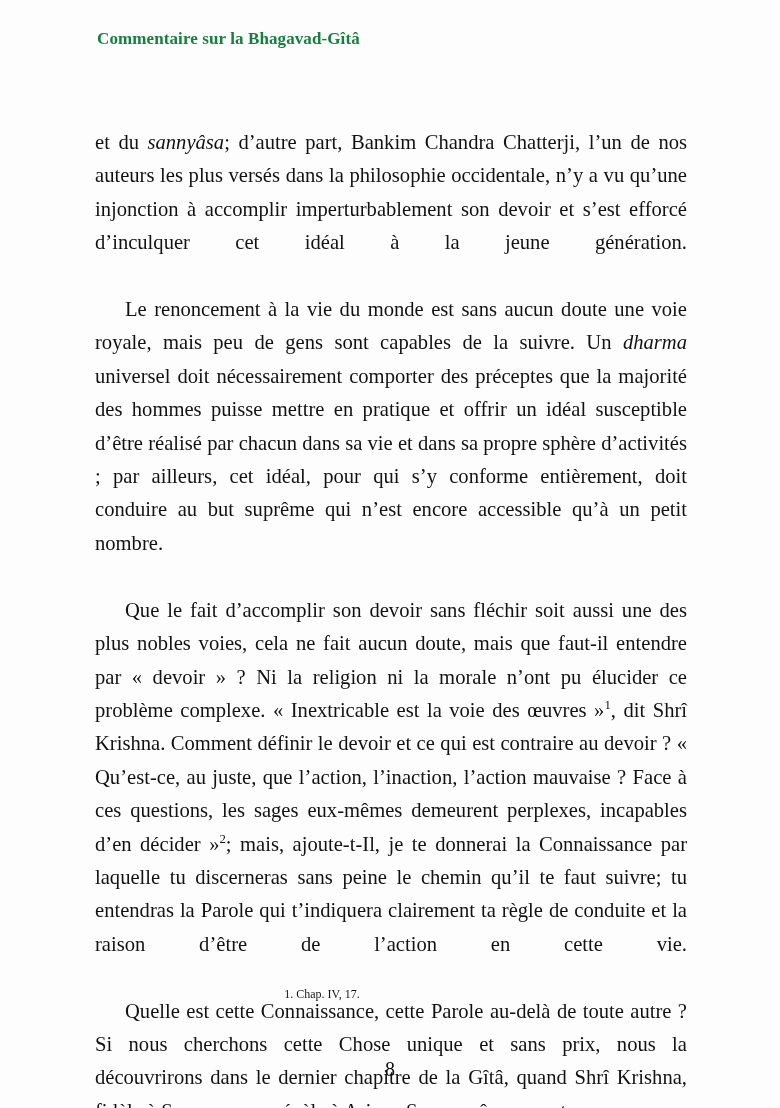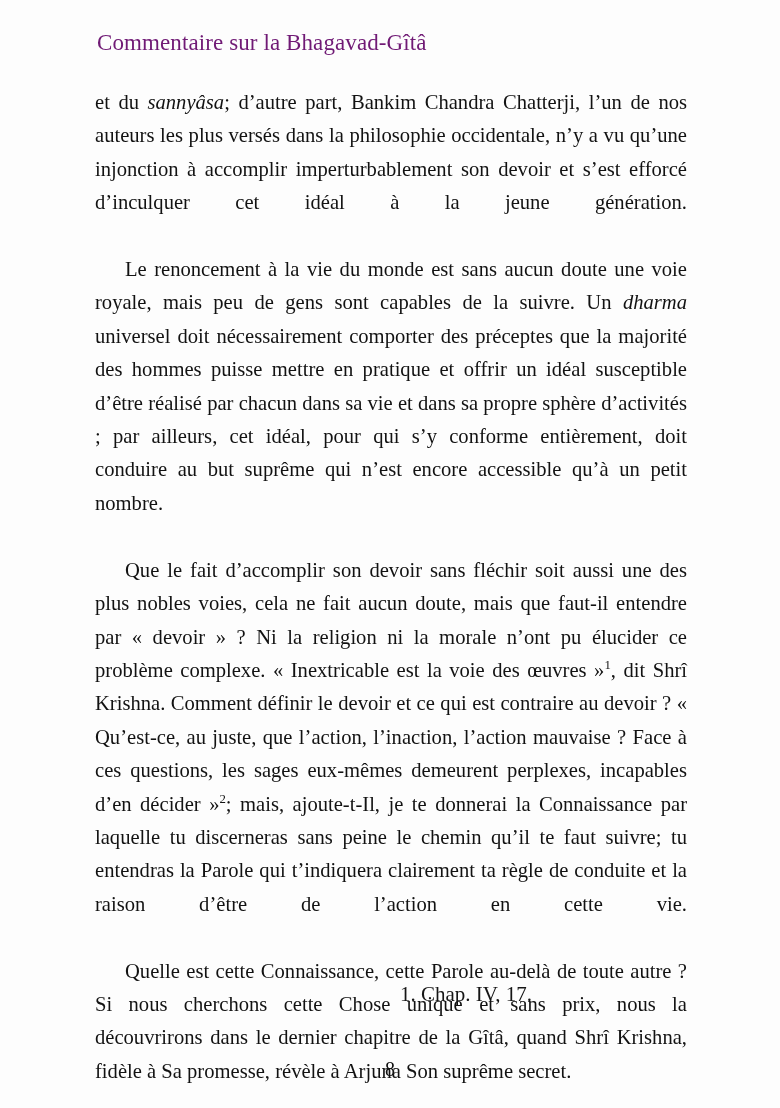--- a/index.html
+++ b/index.html
@@ -25,24 +25,24 @@
     box-sizing: border-box;
     padding: 0;
   }
 
   
   .running-head {
     position: absolute;
     left: 97px;
     top: 29px;
     width: 590px;
-    font-size: 23px;
-    font-weight: normal;
+    font-size: 17px;
+    font-weight: bold;
     letter-spacing: 0.1px;
-    color: #701a75;
+    color: #15803d;
     line-height: 1.2;
   }
 
   
   .body-block {
     position: absolute;
     left: 95px;
     top: 86px;
     width: 592px;
   }
@@ -53,20 +53,21 @@
     line-height: 33.4px;
     text-align: justify;
     text-justify: inter-word;
     text-indent: 30px;
     color: #121212;
     hyphens: none;
     -webkit-hyphens: none;
   }
   p.para.first {
     text-indent: 0;
+    margin-top: 40px;
   }
   p.para::after {
     content: "";
     display: inline-block;
     width: 100%;
   }
   p.para.lastline-natural::after {
     content: none;
   }
 
@@ -81,23 +82,23 @@
   }
 
   
   .footnotes {
     position: absolute;
     left: 112px;
     top: 984px;
     width: 420px;
   }
   .footnote-line {
-    font-size: 21px;
+    font-size: 12px;
     line-height: 20.5px;
-    text-align: right;
+    text-align: center;
     color: #151515;
     white-space: pre;
   }
 
   
   .folio {
     position: absolute;
     left: 0;
     top: 1058px;
     width: 780px;

